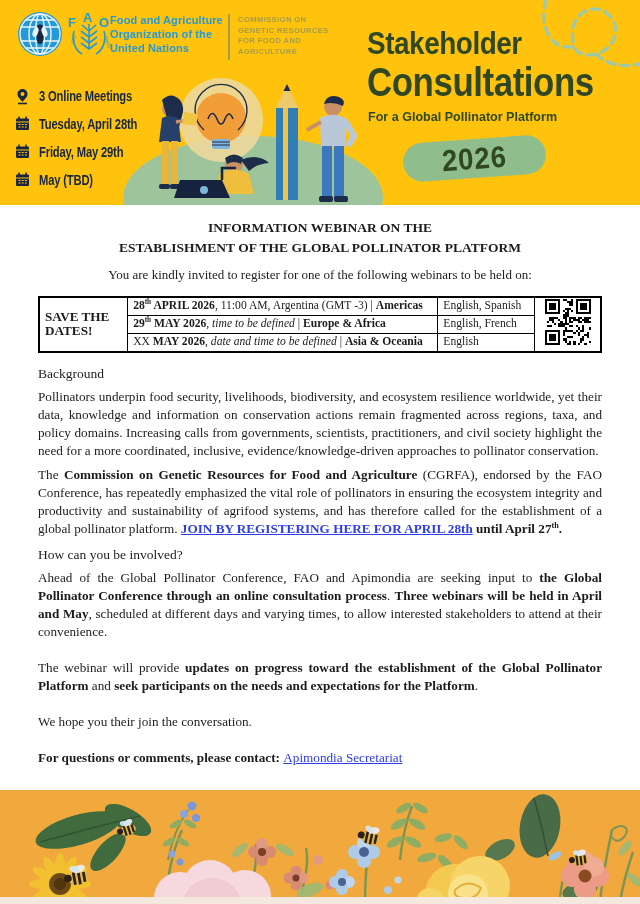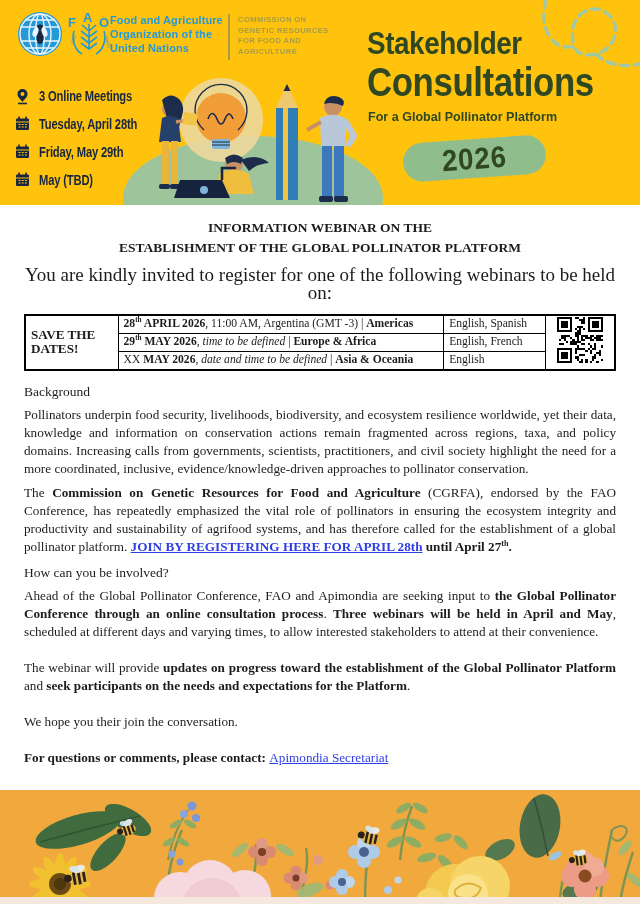--- a/index.html
+++ b/index.html
@@ -18,23 +18,23 @@
   .meeting-label{font-weight:800;font-size:14px;transform:scaleX(.8);transform-origin:left center;white-space:nowrap;letter-spacing:-.2px;}
   .title1{position:absolute;left:367px;top:26px;color:#2F4722;font-weight:800;font-size:31px;transform:scaleX(.9);transform-origin:left top;letter-spacing:-.5px;}
   .title2{position:absolute;left:367px;top:59px;color:#2F4722;font-weight:800;font-size:41px;transform:scaleX(.85);transform-origin:left top;letter-spacing:-.5px;}
   .subtitle{position:absolute;left:368px;top:109px;color:#2F4722;font-weight:800;font-size:13.5px;transform:scaleX(.93);transform-origin:left top;}
   .year-pill{position:absolute;left:403px;top:139px;width:143px;height:39px;background:#8FBD8B;border-radius:20px;transform:rotate(-4deg);display:flex;align-items:center;justify-content:center;}
   .year-pill span{color:#2F4722;font-weight:800;font-size:30px;letter-spacing:1px;transform:scaleX(.92);}
   .swirl{position:absolute;right:0;top:0;}
   .illu{position:absolute;left:118px;top:78px;}
 
   
-  .doc{position:relative;width:640px;height:585px;background:#ffffff;box-sizing:border-box;padding:13px 24px 0;font-family:"Liberation Serif",serif;color:#1c1c1c;}
+  .doc{position:relative;width:640px;height:585px;background:#ffffff;box-sizing:border-box;padding:13px 38px 0;font-family:"Liberation Serif",serif;color:#1c1c1c;}
   .doc-heading{text-align:center;font-weight:bold;font-size:13.5px;line-height:20px;}
-  .invite{margin:8px 0 0;text-align:center;font-size:19px;line-height:18px;}
+  .invite{margin:8px 0 0;text-align:center;font-size:13px;line-height:18px;}
   table.dates{margin-top:12px;width:100%;border-collapse:collapse;border:2.5px solid #000;font-size:11.6px;}
   table.dates td{border:1.5px solid #000;padding:1px 5px;line-height:14.5px;vertical-align:middle;}
   td.save-cell{font-size:13.2px;font-weight:bold;text-align:left;line-height:17px;}
   td.qr-cell{text-align:center;padding:1px 2px;}
   .doc-subhead{margin:12px 0 0;font-weight:normal;font-size:13.5px;line-height:18px;}
   .para{margin:5px 0 0;font-size:13.2px;line-height:18px;text-align:justify;}
   .para.gap{margin-top:18px;}
   .b{font-weight:bold;}
   .i{font-style:italic;}
   .sup{font-size:.62em;vertical-align:super;line-height:0;}

